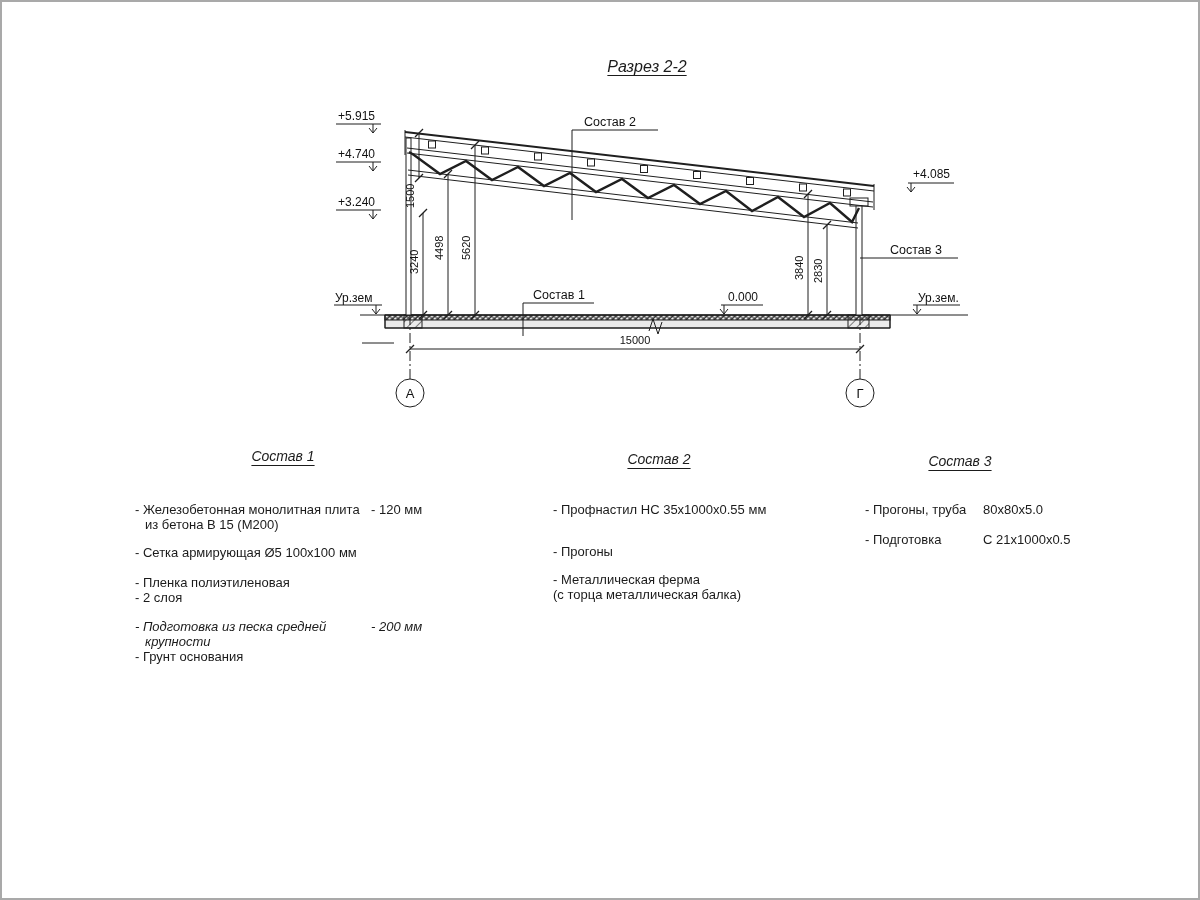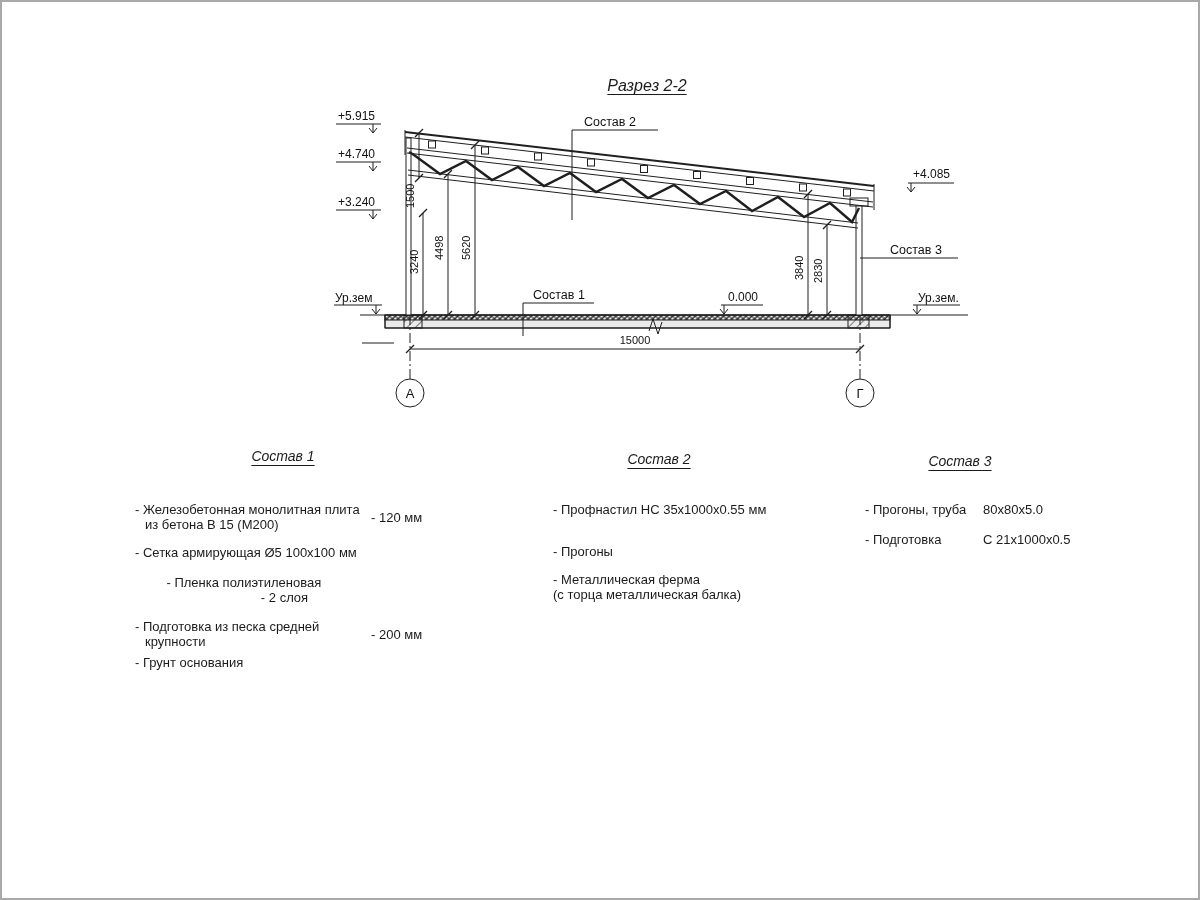--- a/index.html
+++ b/index.html
@@ -3,39 +3,39 @@
 <meta charset="utf-8">
 <style>
   html,body{margin:0;padding:0;background:#fff;}
   .page{position:relative;width:1200px;height:900px;background:#ffffff;
         border:2px solid #a9a9a9;box-sizing:border-box;overflow:hidden;
         font-family:"Liberation Sans",sans-serif;color:#1b1b1b;}
   svg{position:absolute;left:0;top:0;}
   svg line,svg polyline,svg path,svg rect,svg circle{stroke:#1f1f1f;}
   svg text{fill:#111;font-family:"Liberation Sans",sans-serif;}
   .drawing-title{position:absolute;left:545px;top:56px;width:200px;text-align:center;
-        font-size:16px;font-style:italic;text-decoration:underline;text-underline-offset:3px;margin-top:19px;}
+        font-size:16px;font-style:italic;text-decoration:underline;text-underline-offset:3px;}
   .legend-col{position:absolute;font-size:13px;line-height:15px;}
   .legend-col .hdr{display:block;text-align:center;font-size:14px;font-style:italic;
         text-decoration:underline;text-underline-offset:4px;height:20px;}
   .items{padding-left:3px;}
-  .item{display:flex;align-items:center;}
+  .item{display:flex;align-items:flex-start;}
   .item .name{flex:0 0 auto;}
   .item .value{white-space:nowrap;}
   .indent{padding-left:10px;}
   #col1{left:130px;top:447px;width:302px;}
   #col1 .hdr{margin-bottom:33px;}
   #col1 .name{width:236px;}
   #col2{left:548px;top:450px;width:218px;}
   #col2 .hdr{margin-bottom:30px;}
   #col3{left:860px;top:452px;width:196px;}
   #col3 .hdr{margin-bottom:28px;}
   #col3 .name{width:118px;}
   .mb13{margin-bottom:13px;} .mb14{margin-bottom:14px;flex-direction:column;} .mb15{margin-bottom:15px;}
-  .mb17{margin-bottom:27px;} .mb18{margin-bottom:6px;}
+  .mb17{margin-bottom:27px;} .mb18{margin-bottom:0;font-style:italic;}
 </style>
 </head>
 <body>
 
 <div class="page">
 
   <div class="drawing-title">Разрез 2-2</div>
 
   <svg width="1200" height="440" viewBox="0 0 1200 440">
     <defs>

